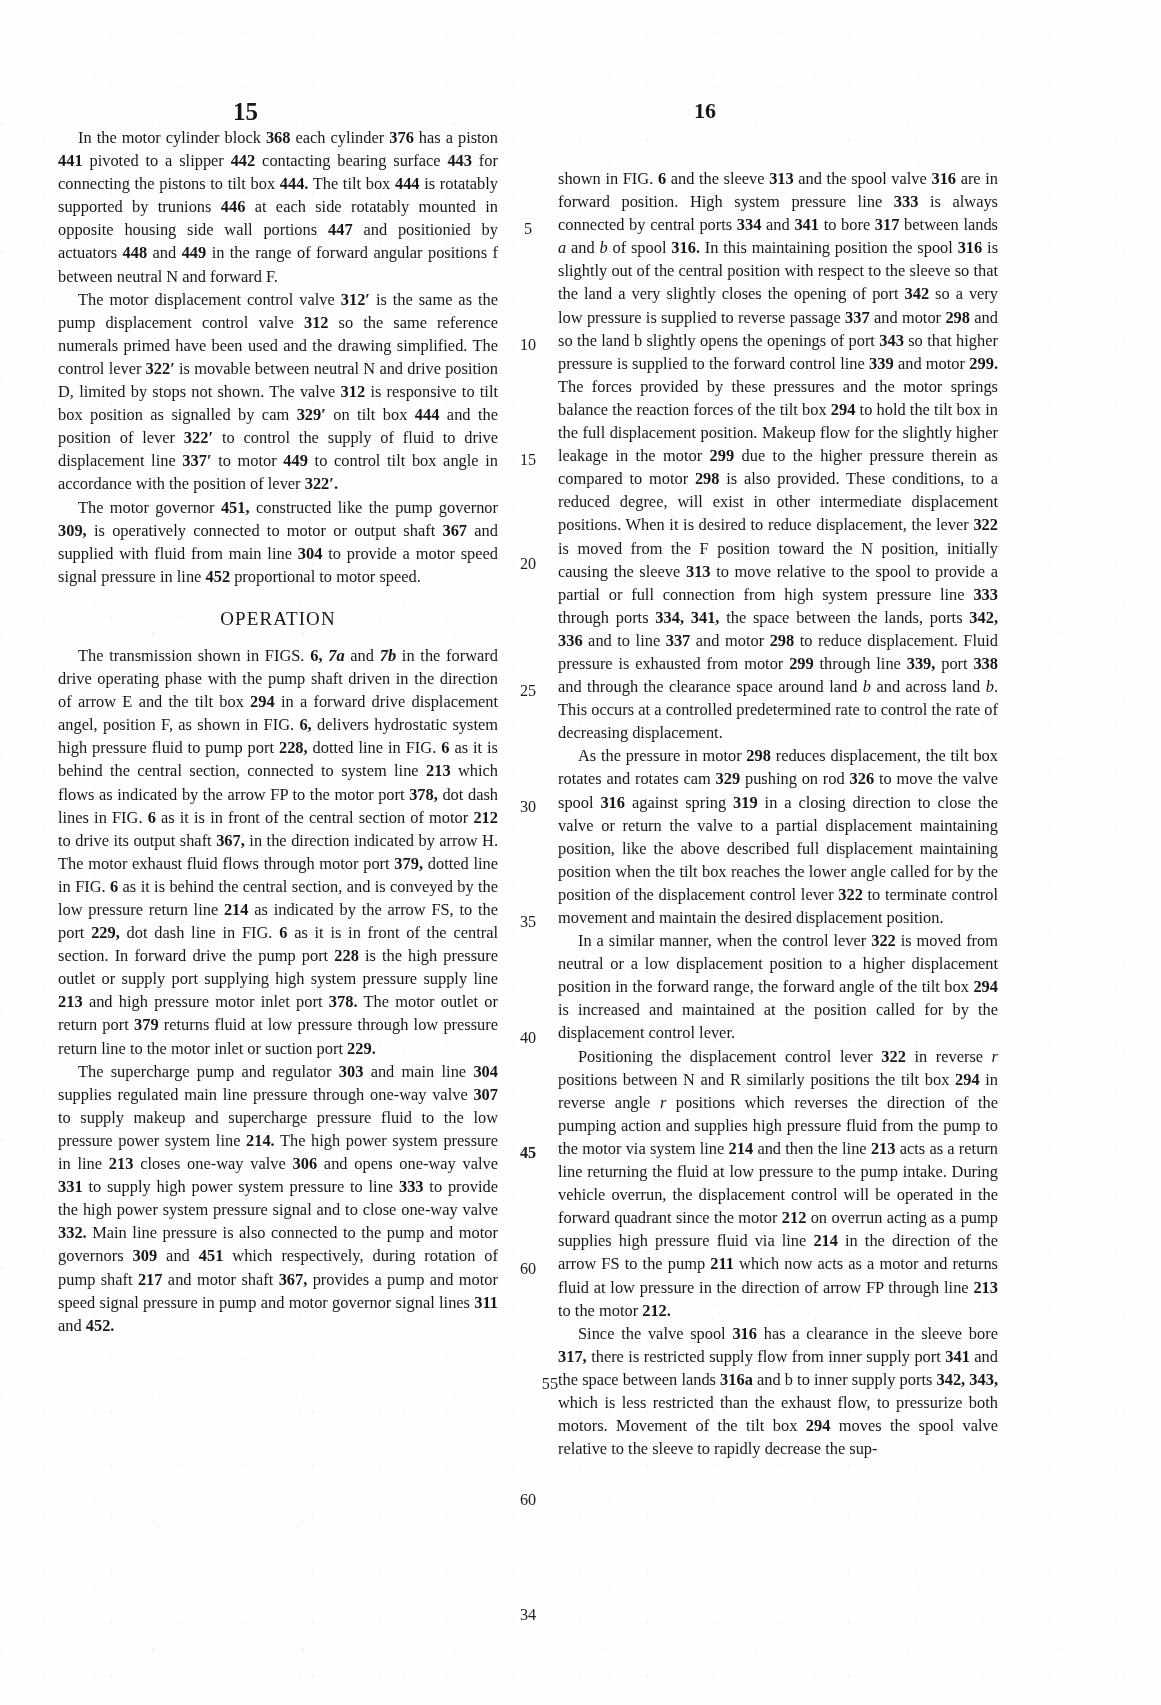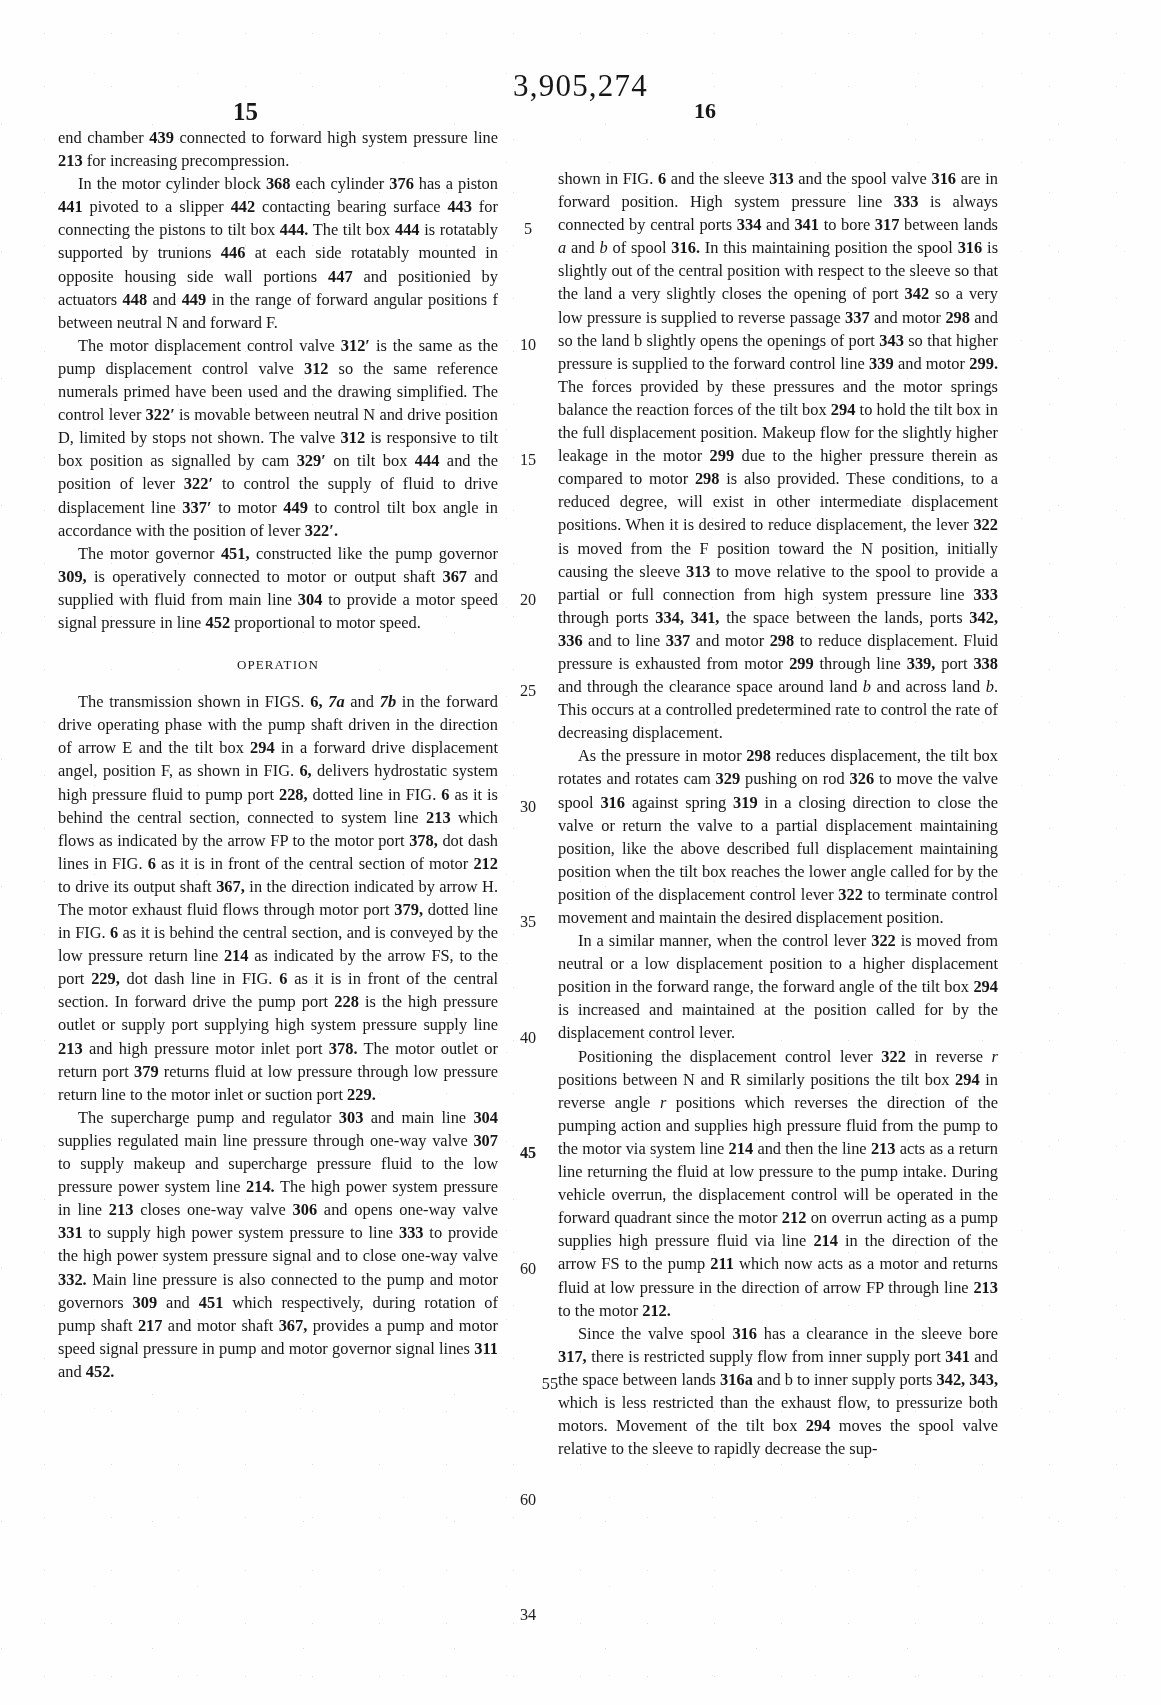--- a/index.html
+++ b/index.html
@@ -99,51 +99,49 @@
     text-indent: 20px;
   }
   p.noindent { text-indent: 0; }
   b { font-weight: bold; }
   i { font-style: italic; }
   .heading {
     text-align: center;
     text-indent: 0;
     margin: 19px 0 14px 0;
     letter-spacing: 1.1px;
-    font-size: 13px;
+    font-size: 19px;
   }
 </style>
 </head>
 <body>
 
 <div class="page">
 
   <div class="speckle"></div>
 
-  <div class="patent-number">3,905,274</div>
 
   <div class="col-num-left">15</div>
 
   <div class="col-num-right">16</div>
 
   <div class="columns">
     <div class="column col-left" id="left-col">
-        <p class="noindent">end chamber <b>439</b> connected to forward high system pressure line <b>213</b> for increasing precompression.</p>
         <p>In the motor cylinder block <b>368</b> each cylinder <b>376</b> has a piston <b>441</b> pivoted to a slipper <b>442</b> contacting bearing surface <b>443</b> for connecting the pistons to tilt box <b>444.</b> The tilt box <b>444</b> is rotatably supported by trunions <b>446</b> at each side rotatably mounted in opposite housing side wall portions <b>447</b> and positionied by actuators <b>448</b> and <b>449</b> in the range of forward angular positions f between neutral N and forward F.</p>
         <p>The motor displacement control valve <b>312′</b> is the same as the pump displacement control valve <b>312</b> so the same reference numerals primed have been used and the drawing simplified. The control lever <b>322′</b> is movable between neutral N and drive position D, limited by stops not shown. The valve <b>312</b> is responsive to tilt box position as signalled by cam <b>329′</b> on tilt box <b>444</b> and the position of lever <b>322′</b> to control the supply of fluid to drive displacement line <b>337′</b> to motor <b>449</b> to control tilt box angle in accordance with the position of lever <b>322′.</b></p>
         <p>The motor governor <b>451,</b> constructed like the pump governor <b>309,</b> is operatively connected to motor or output shaft <b>367</b> and supplied with fluid from main line <b>304</b> to provide a motor speed signal pressure in line <b>452</b> proportional to motor speed.</p>
         <p class="heading">OPERATION</p>
         <p>The transmission shown in FIGS. <b>6,</b> <b><i>7a</i></b> and <b><i>7b</i></b> in the forward drive operating phase with the pump shaft driven in the direction of arrow E and the tilt box <b>294</b> in a forward drive displacement angel, position F, as shown in FIG. <b>6,</b> delivers hydrostatic system high pressure fluid to pump port <b>228,</b> dotted line in FIG. <b>6</b> as it is behind the central section, connected to system line <b>213</b> which flows as indicated by the arrow FP to the motor port <b>378,</b> dot dash lines in FIG. <b>6</b> as it is in front of the central section of motor <b>212</b> to drive its output shaft <b>367,</b> in the direction indicated by arrow H. The motor exhaust fluid flows through motor port <b>379,</b> dotted line in FIG. <b>6</b> as it is behind the central section, and is conveyed by the low pressure return line <b>214</b> as indicated by the arrow FS, to the port <b>229,</b> dot dash line in FIG. <b>6</b> as it is in front of the central section. In forward drive the pump port <b>228</b> is the high pressure outlet or supply port supplying high system pressure supply line <b>213</b> and high pressure motor inlet port <b>378.</b> The motor outlet or return port <b>379</b> returns fluid at low pressure through low pressure return line to the motor inlet or suction port <b>229.</b></p>
         <p>The supercharge pump and regulator <b>303</b> and main line <b>304</b> supplies regulated main line pressure through one-way valve <b>307</b> to supply makeup and supercharge pressure fluid to the low pressure power system line <b>214.</b> The high power system pressure in line <b>213</b> closes one-way valve <b>306</b> and opens one-way valve <b>331</b> to supply high power system pressure to line <b>333</b> to provide the high power system pressure signal and to close one-way valve <b>332.</b> Main line pressure is also connected to the pump and motor governors <b>309</b> and <b>451</b> which respectively, during rotation of pump shaft <b>217</b> and motor shaft <b>367,</b> provides a pump and motor speed signal pressure in pump and motor governor signal lines <b>311</b> and <b>452.</b></p>
       </div>
     <div class="gutter" id="gutter">
         <div class="linenum" style="top: 92.4px;">5</div>
         <div class="linenum" style="top: 207.9px;">10</div>
         <div class="linenum" style="top: 323.4px;">15</div>
-        <div class="linenum" style="top: 463px;">20</div>
+        <div class="linenum" style="top: 427px;">20</div>
         <div class="linenum" style="top: 554.4px;">25</div>
         <div class="linenum" style="top: 669.9px; text-align: center;">30</div>
         <div class="linenum" style="top: 785.4px;">35</div>
         <div class="linenum" style="top: 900.9px;">40</div>
         <div class="linenum" style="top: 1016.4px; font-weight: bold;">45</div>
         <div class="linenum" style="top: 1131.9px;">60</div>
         <div class="linenum" style="top: 1247.4px; text-align: right;">55</div>
         <div class="linenum" style="top: 1362.9px;">60</div>
         <div class="linenum" style="top: 1478.4px;">34</div>
       </div>

